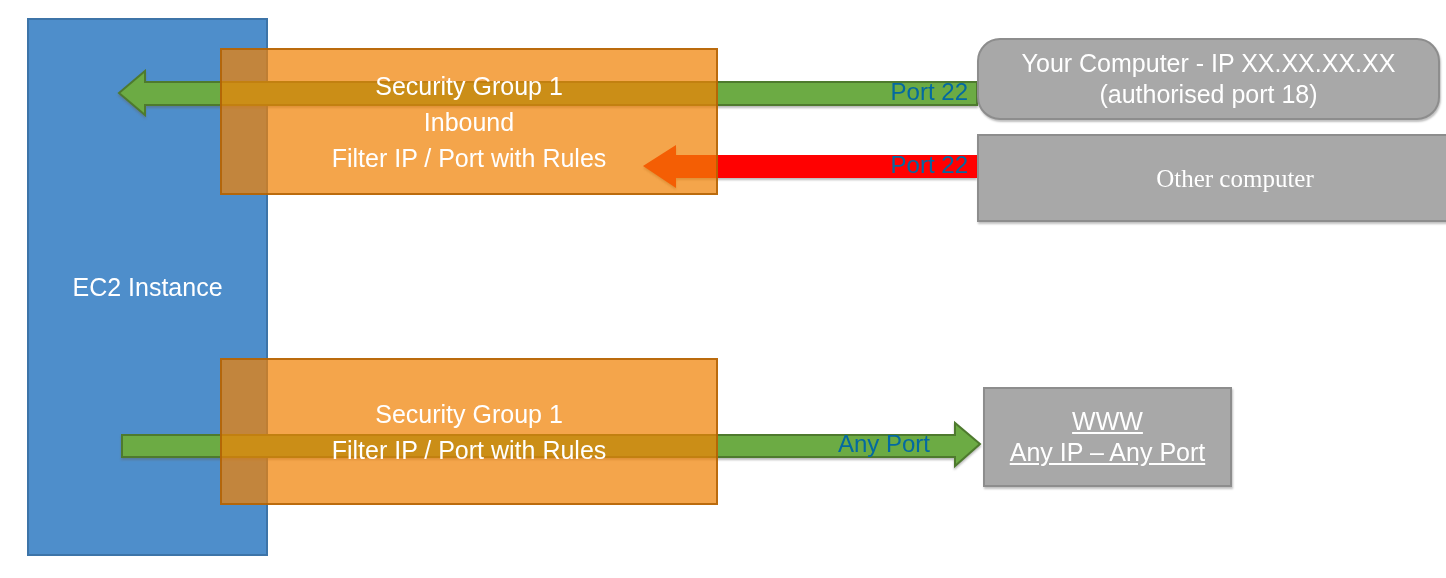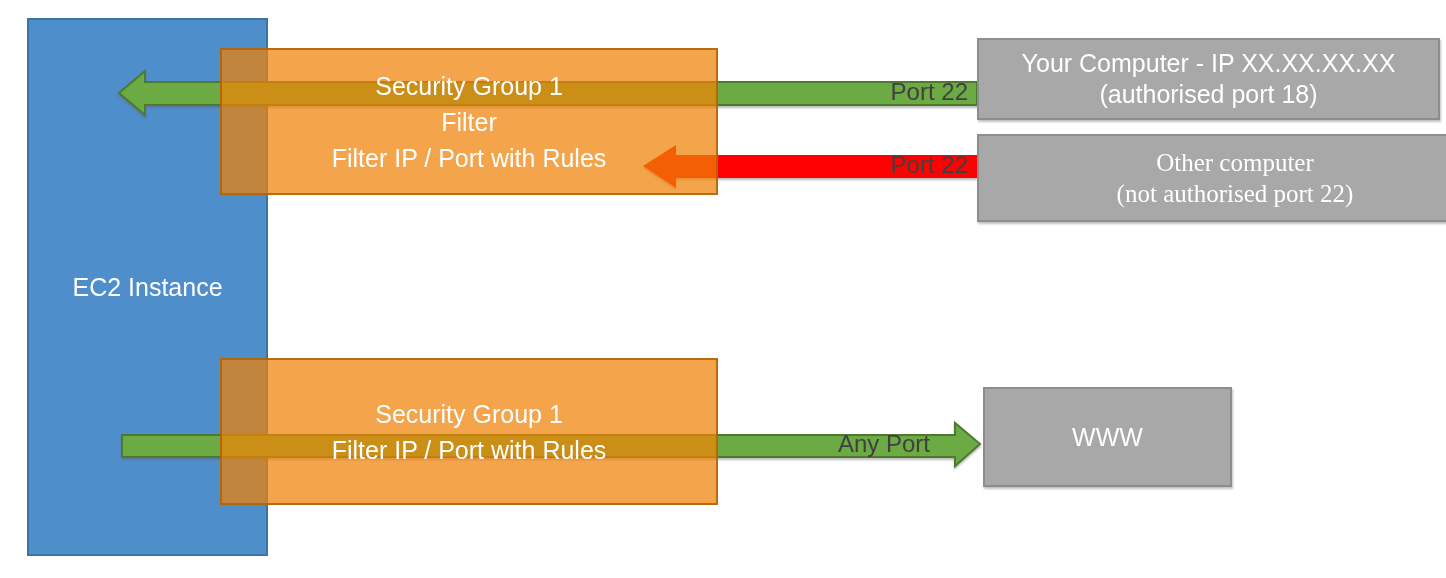--- a/index.html
+++ b/index.html
@@ -36,34 +36,34 @@
   }
   .sg.inbound{top:48px;}
   .sg.outbound{top:358px;}
   .gray{
     background:#A8A8A8;
     border:2px solid #8D8D8D;
     z-index:2;
     font-size:25px;line-height:31px;
     box-shadow:1px 2px 2px rgba(0,0,0,0.25);
   }
-  .gray.your{left:977px;top:38px;width:463px;height:82px;}
+  .gray.your{left:977px;top:38px;width:463px;height:82px;border-radius:23px;}
   .gray.other{left:977px;top:134px;width:516px;height:88px;font-family:Liberation Serif, serif;}
-  .gray.www{left:983px;top:387px;width:249px;height:100px;}
+  .gray.www{left:983px;top:387px;width:249px;height:100px;text-decoration:underline;}
   .arrow{
     position:absolute;
     z-index:2;
     filter:drop-shadow(0 2px 1px rgba(100,100,100,0.45));
   }
   .arrow-label{
     position:absolute;
     z-index:4;
     font-size:24px;line-height:26px;
     text-align:right;
-    color:#404040;
+    color:#0369a1;
     white-space:nowrap;
   }
   .lbl-port-green{left:820px;top:79px;width:148px;}
   .lbl-port-red{left:820px;top:152px;width:148px;}
   .lbl-any-port{left:780px;top:431px;width:150px;}
 </style>
 </head>
 <body>
 
 <div id="stage">
@@ -79,40 +79,40 @@
   <svg class="arrow" style="left:641px;top:143px;" width="337" height="48" viewBox="0 0 337 48">
     <polygon points="2,23 35,2 35,12 336,12 336,35 35,35 35,45" fill="#FF0101"></polygon>
   </svg>
 
   <svg class="arrow" style="left:120px;top:420px;" width="862" height="49" viewBox="0 0 862 49">
     <polygon points="2,15 835,15 835,3 860,24 835,46 835,37 2,37" fill="#6CAB44" stroke="#4E7A2E" stroke-width="2"></polygon>
   </svg>
 
   <div class="shape sg inbound">
     <div>Security Group 1</div>
-    <div>Filter</div>
+    <div>Inbound</div>
     <div>Filter IP / Port with Rules</div>
   </div>
 
   <div class="shape sg outbound">
     <div>Security Group 1</div>
     <div>Filter IP / Port with Rules</div>
   </div>
 
   <div class="shape gray your">
     <div>Your Computer - IP XX.XX.XX.XX</div>
     <div>(authorised port 18)</div>
   </div>
 
   <div class="shape gray other">
     <div>Other computer</div>
-    <div>(not authorised port 22)</div>
   </div>
 
   <div class="shape gray www">
     <div>WWW</div>
+    <div>Any IP – Any Port</div>
   </div>
 
   <div class="arrow-label lbl-port-green">Port 22</div>
   <div class="arrow-label lbl-port-red">Port 22</div>
   <div class="arrow-label lbl-any-port">Any Port</div>
 
 </div>
 
 </body></html>

